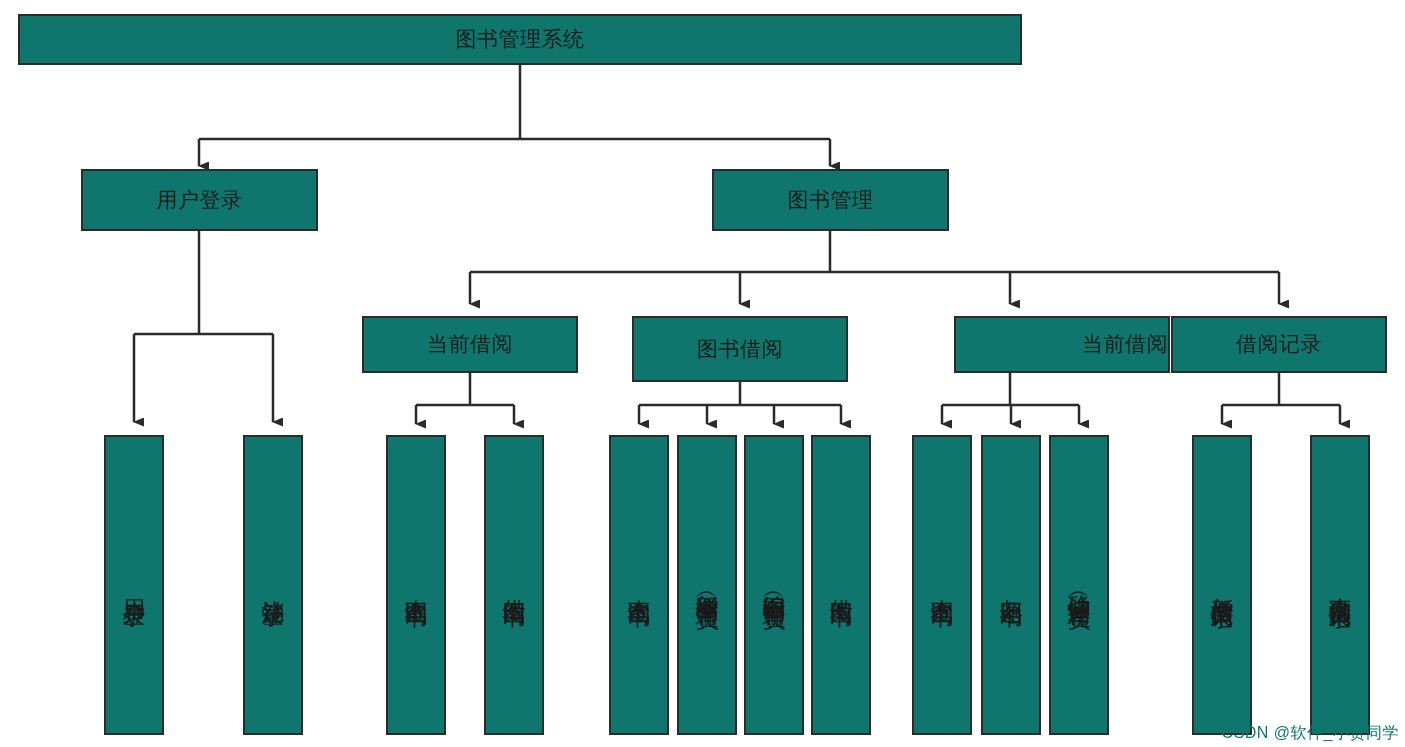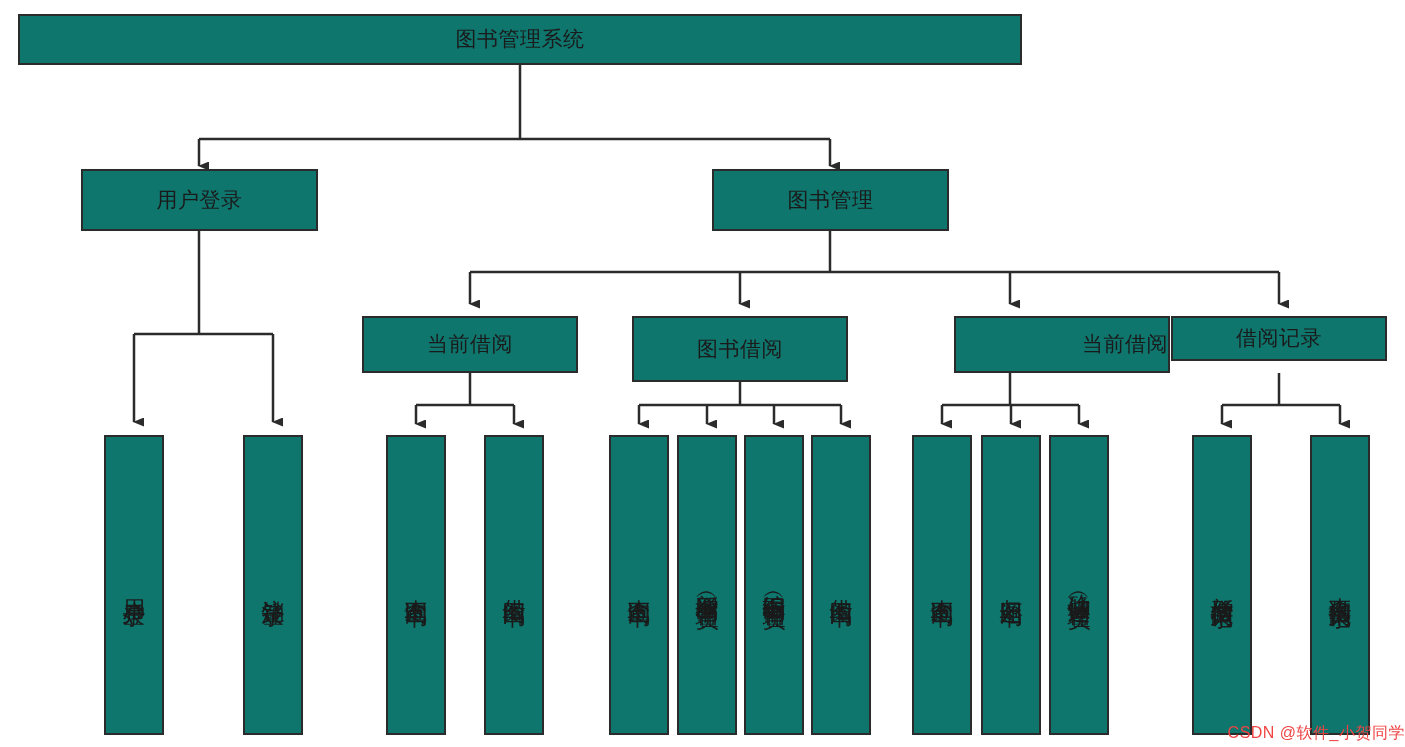--- a/index.html
+++ b/index.html
@@ -57,24 +57,24 @@
   .node.vertical .node-label {
     writing-mode: vertical-rl;
     text-orientation: upright;
     font-size: 23px;
     letter-spacing: 2px;
     line-height: 1;
     white-space: nowrap;
   }
   .watermark {
     position: absolute;
-    right: 0;
+    right: 6px;
     bottom: 3px;
     font-size: 16px;
-    color: #ef4444;
+    color: #0f766e;
     z-index: 3;
     letter-spacing: 0.5px;
     white-space: nowrap;
     pointer-events: none;
   }
 </style>
 </head>
 <body>
 
 <div id="diagram-root">
@@ -158,21 +158,21 @@
   </div>
 
   <div class="node horizontal" style="left:632px; top:316px; width:216px; height:66px;">
     <span class="node-label">图书借阅</span>
   </div>
 
   <div class="node horizontal" style="left:954px; top:316px; width:216px; height:57px;justify-content:flex-end;">
     <span class="node-label">当前借阅</span>
   </div>
 
-  <div class="node horizontal" style="left:1171px; top:316px; width:216px; height:45px;">
+  <div class="node horizontal" style="left:1171px; top:316px; width:216px; height:57px;">
     <span class="node-label">借阅记录</span>
   </div>
 
   <div class="node vertical" style="left:104px; top:435px; width:60px; height:300px;">
     <span class="node-label">用户登录</span>
   </div>
 
   <div class="node vertical" style="left:243px; top:435px; width:60px; height:300px;">
     <span class="node-label">注销登录</span>
   </div>

